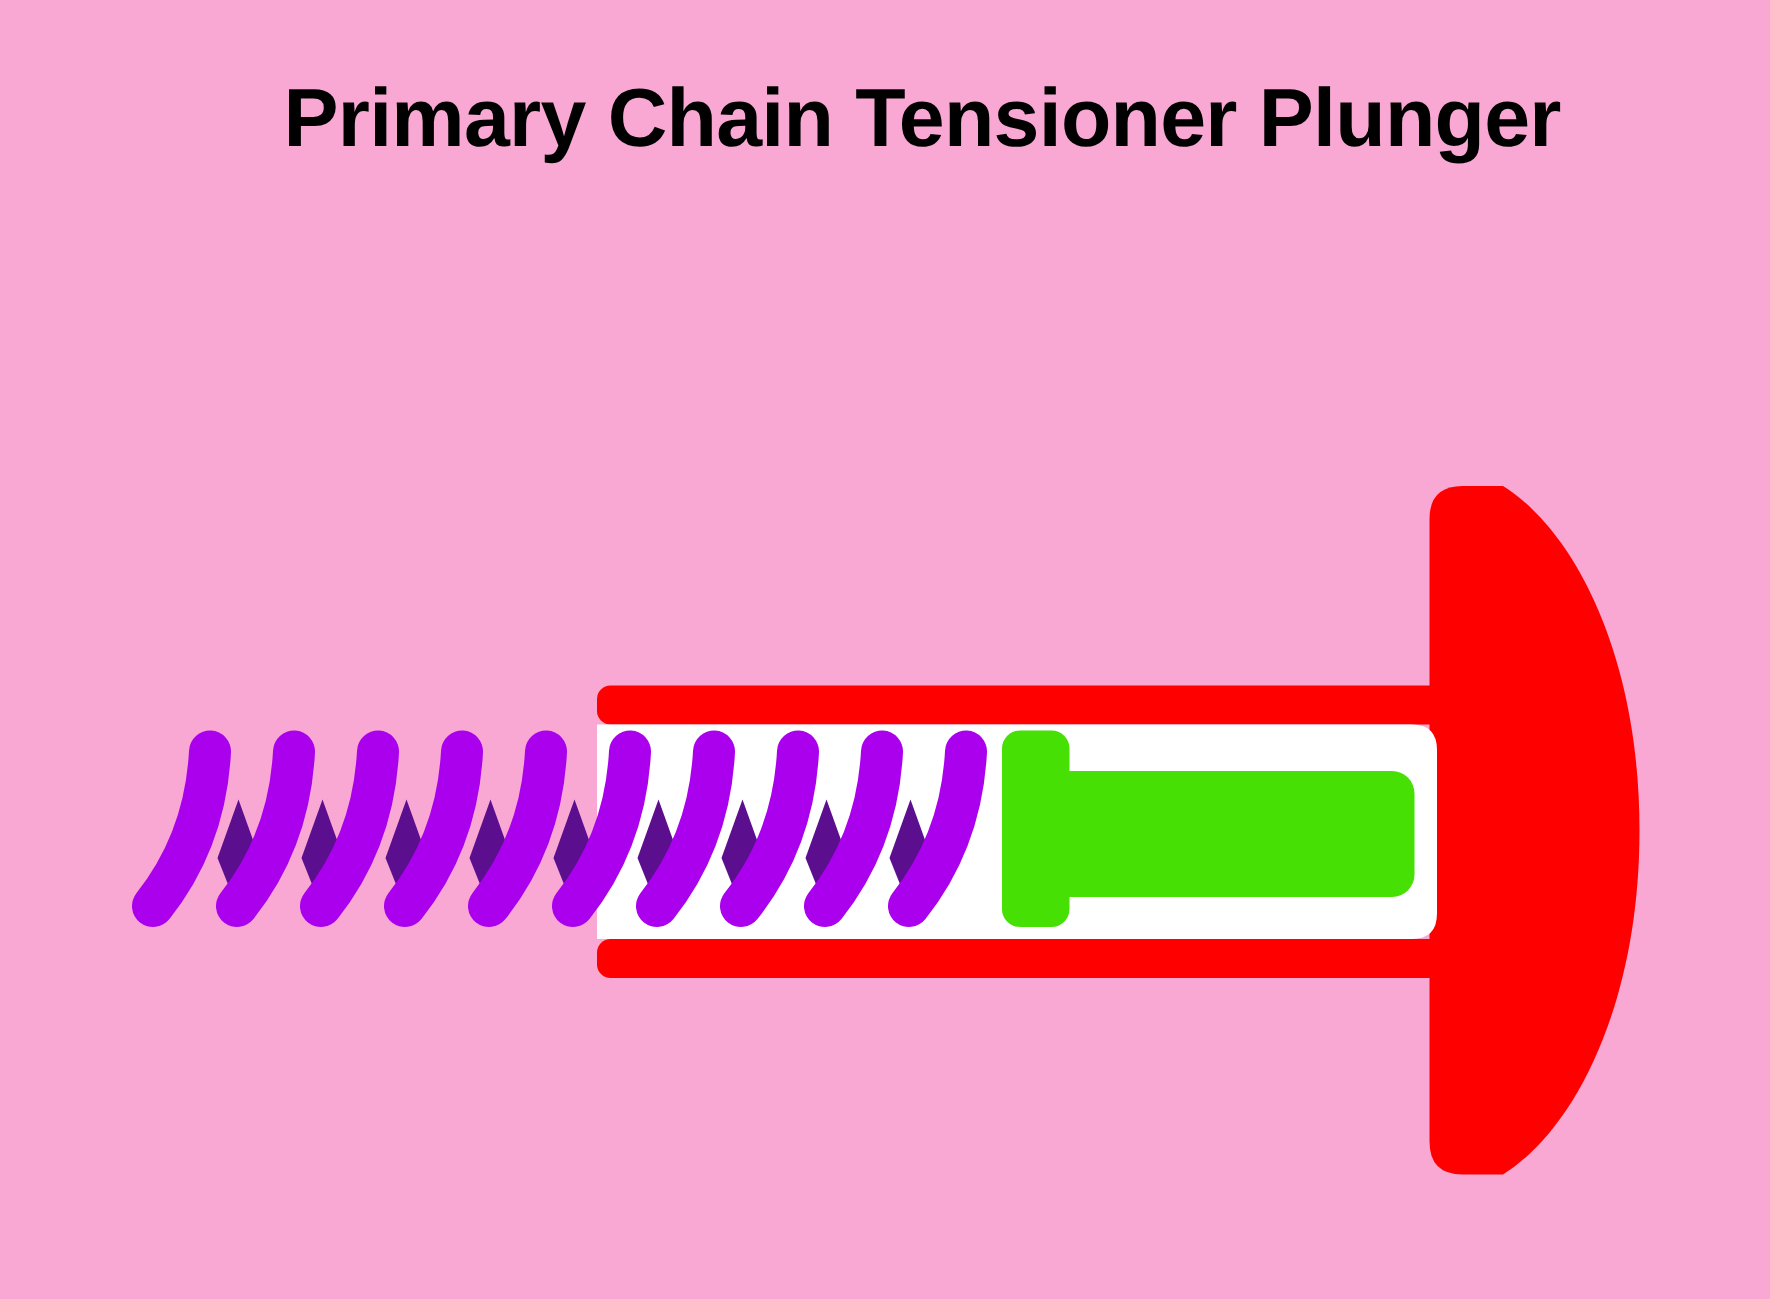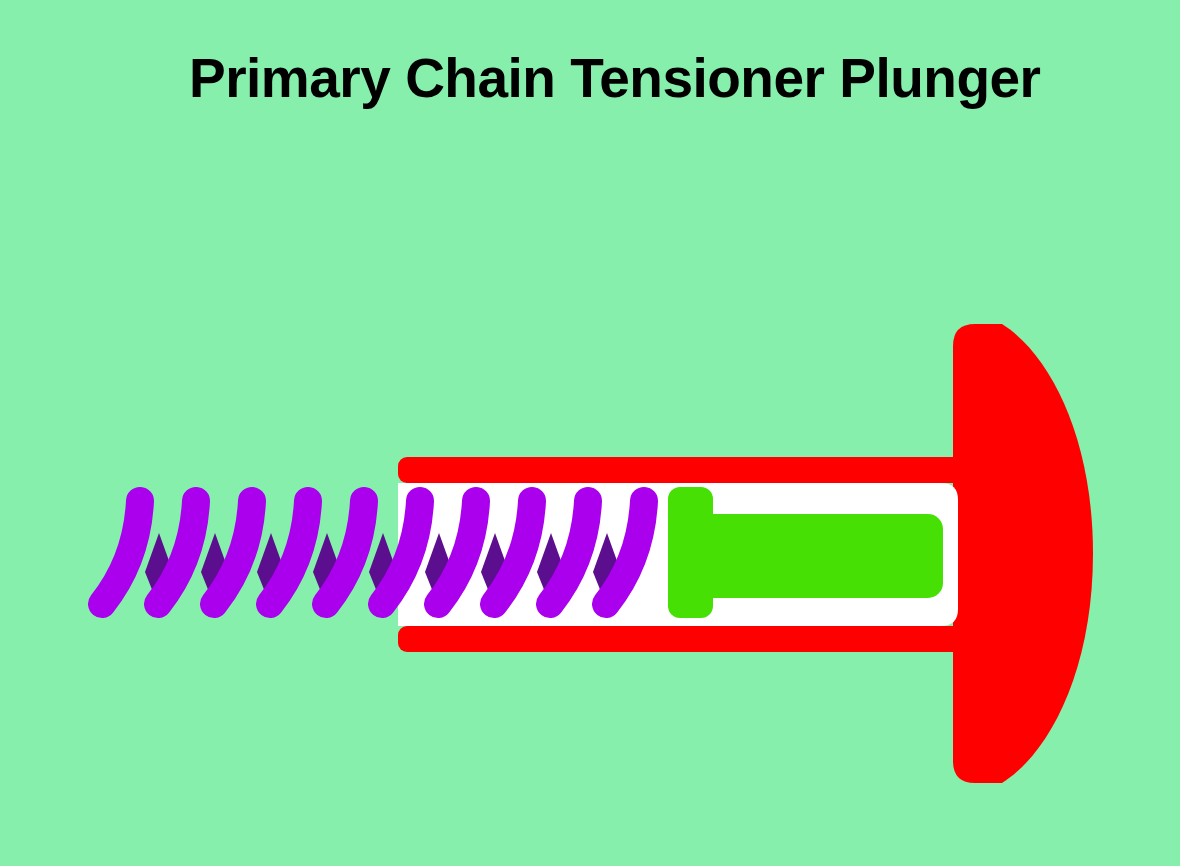--- a/index.html
+++ b/index.html
@@ -4,21 +4,21 @@
 <style>
   html, body {
     margin: 0;
     padding: 0;
     background: #ffffff;
   }
   .stage {
     position: relative;
     width: 1180px;
     height: 866px;
-    background: #86efac;
+    background: #f9a8d4;
     overflow: hidden;
     font-family: "Liberation Sans", sans-serif;
   }
   .diagram-title {
     position: absolute;
     left: 189px;
     top: 46px;
     font-family: "Liberation Sans", sans-serif;
     font-size: 55px;
     font-weight: 700;

